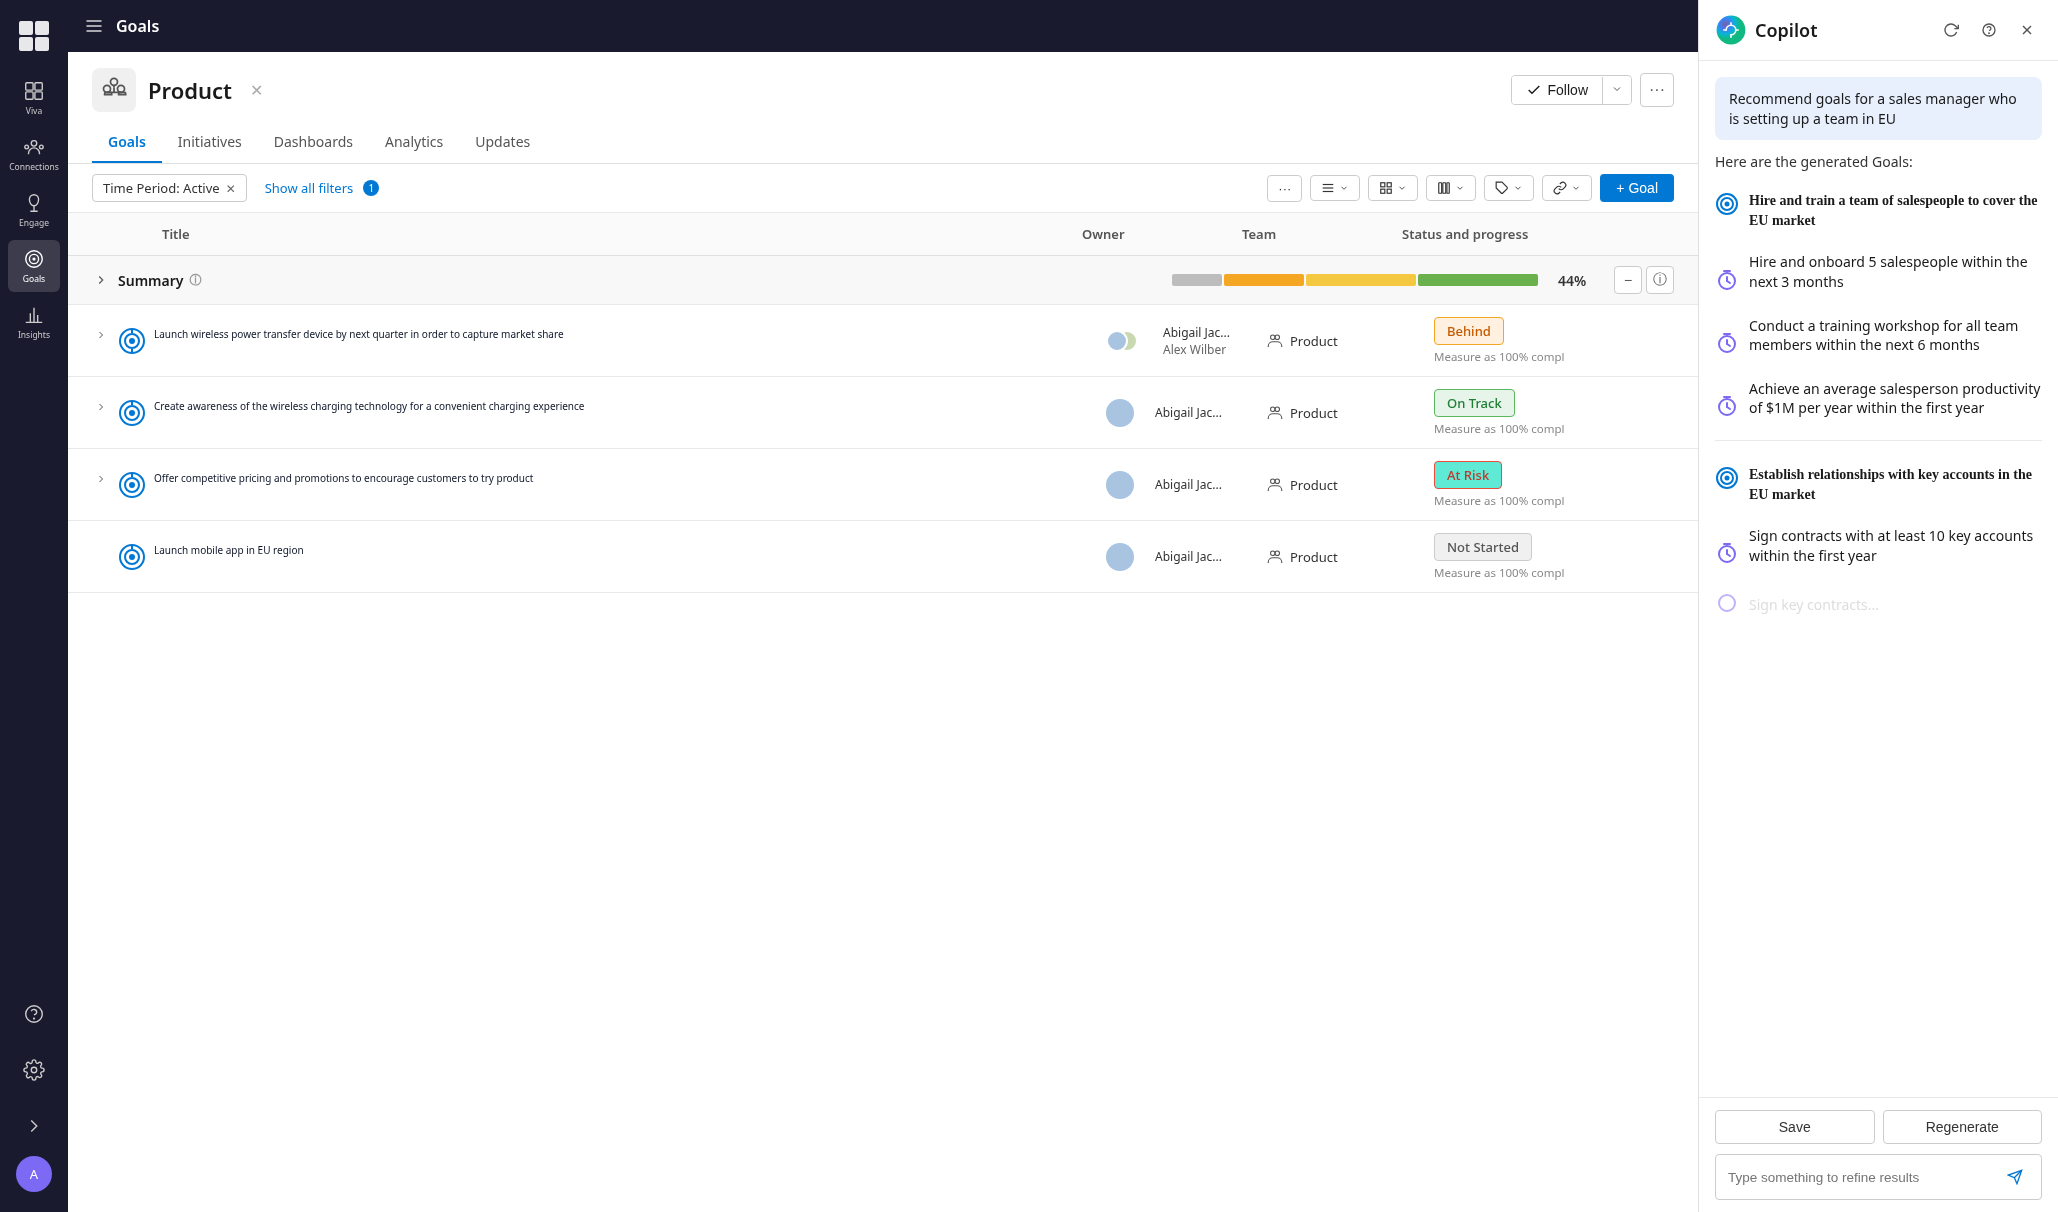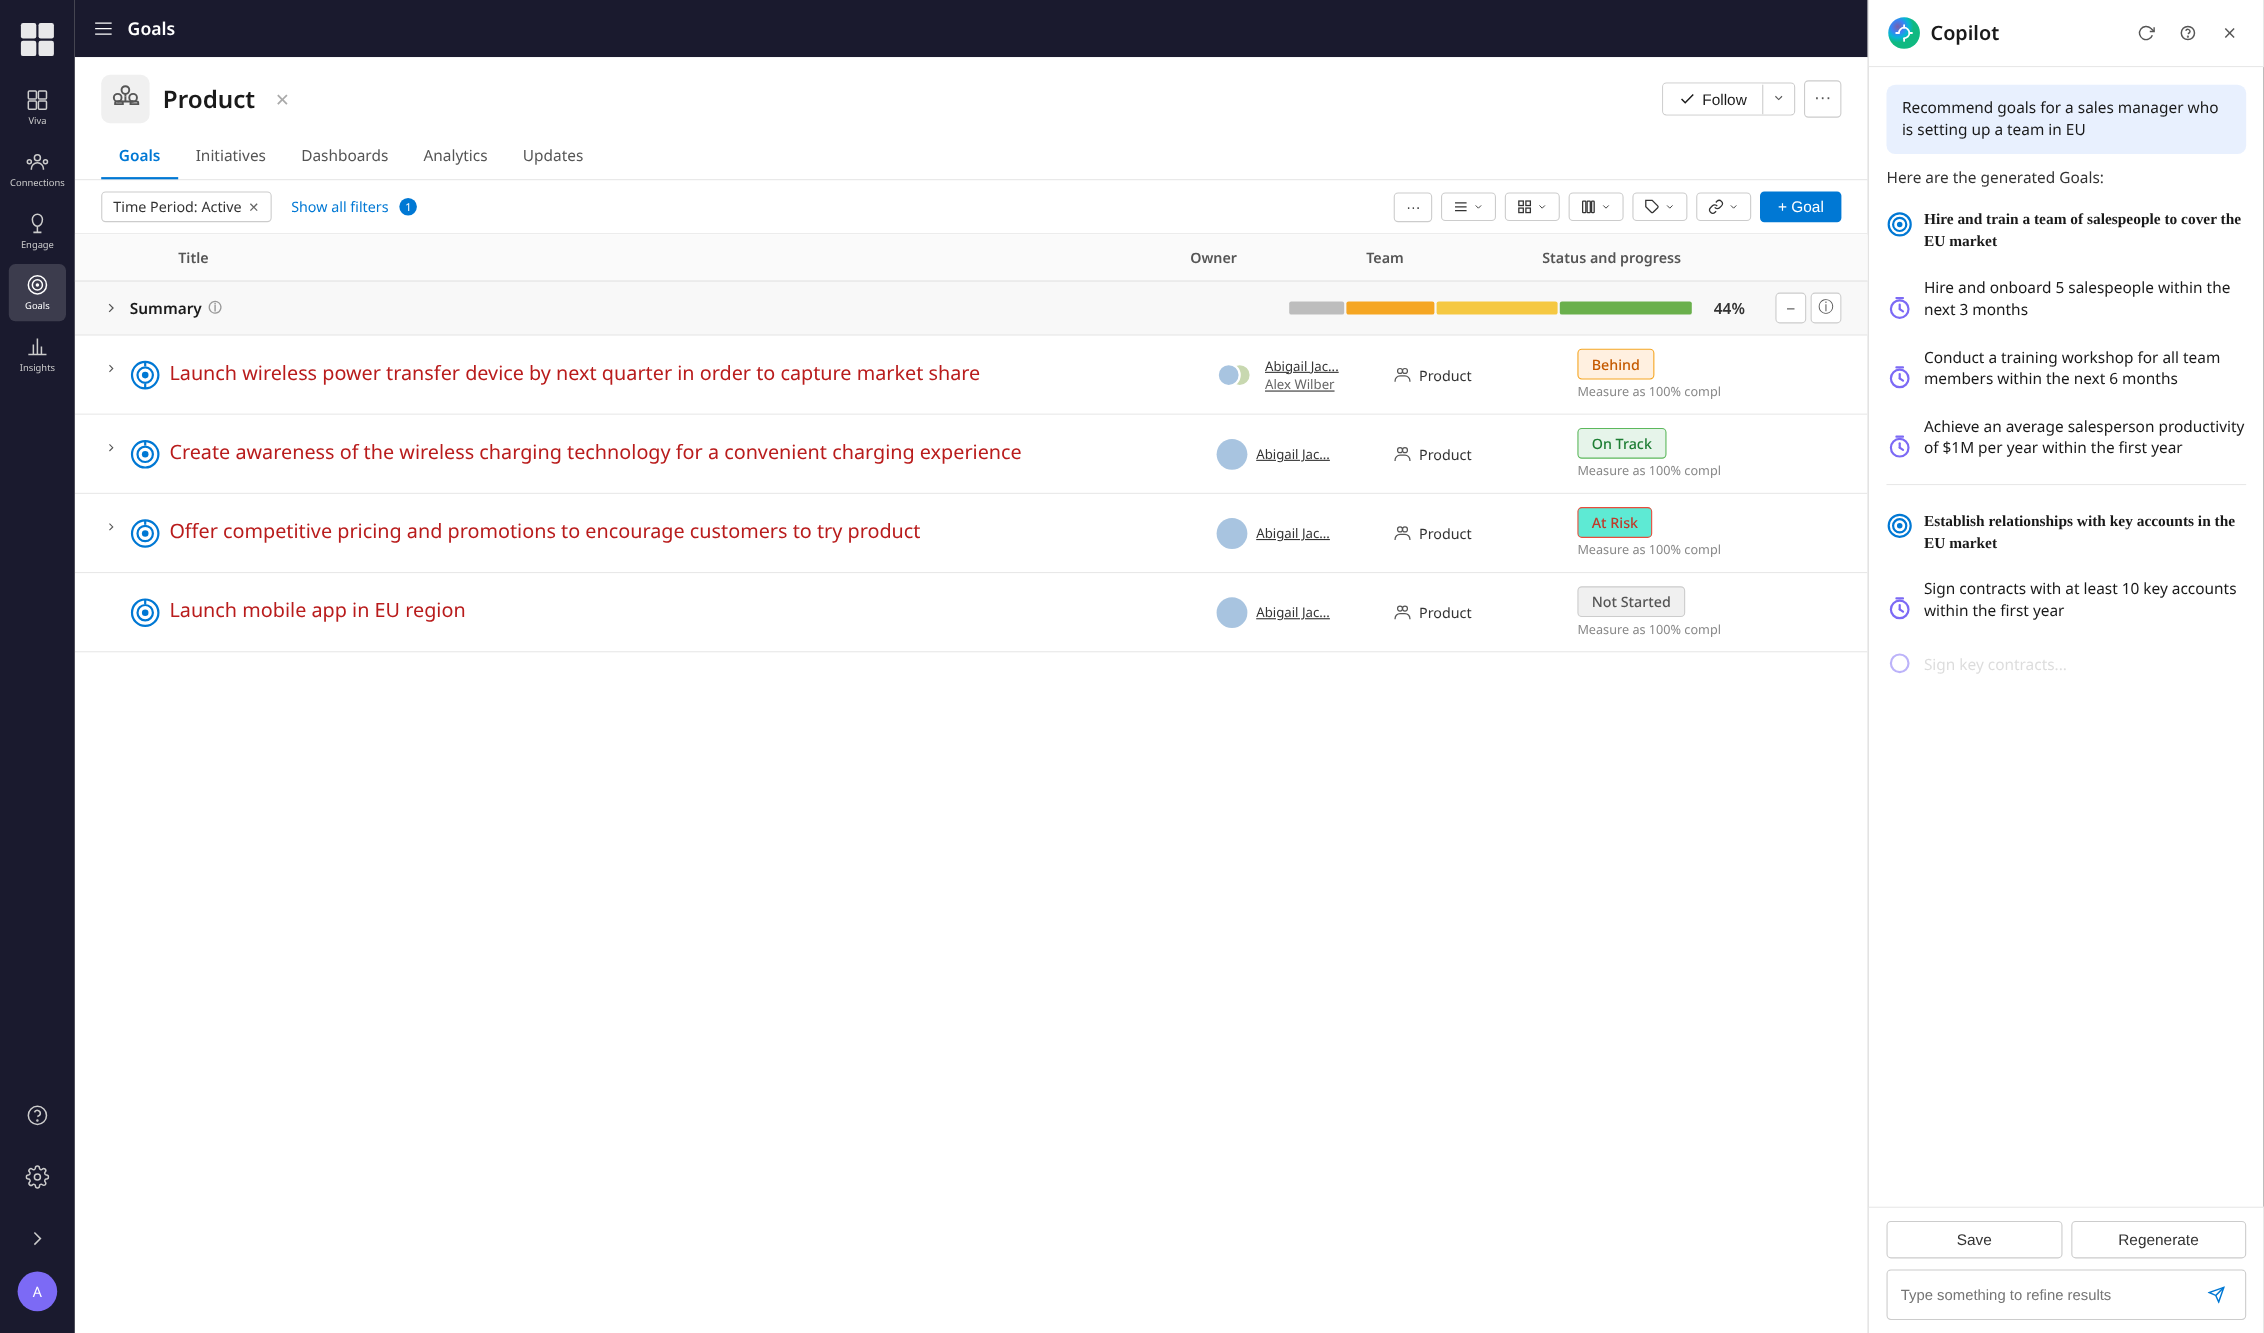--- a/index.html
+++ b/index.html
@@ -321,32 +321,31 @@
       display: flex;
       align-items: flex-start;
       gap: 8px;
       padding: 14px 24px;
       padding-right: 12px;
     }
     .goal-expand { width: 18px; flex-shrink: 0; display: flex; align-items: center; justify-content: center; color: #555; cursor: pointer; padding-top: 2px; }
     .goal-icon { width: 28px; height: 28px; flex-shrink: 0; }
     .goal-icon svg { width: 28px; height: 28px; }
     .goal-title-text {
-      font-size: 18px;
-      color: #b91c1c;
+      font-size: 10px;
+      color: #0f172a;
       line-height: 1.4;
     }
     .owner-cell {
       padding: 8px;
       display: flex;
       align-items: center;
-      gap: 8px;
+      gap: 21px;
       font-size: 13px;
       color: #333;
-      text-decoration: underline;
     }
     .owner-avatar {
       width: 28px; height: 28px;
       border-radius: 50%;
       background: #ddd;
       overflow: hidden;
       flex-shrink: 0;
     }
     .owner-avatar-multi {
       width: 36px; height: 28px;

